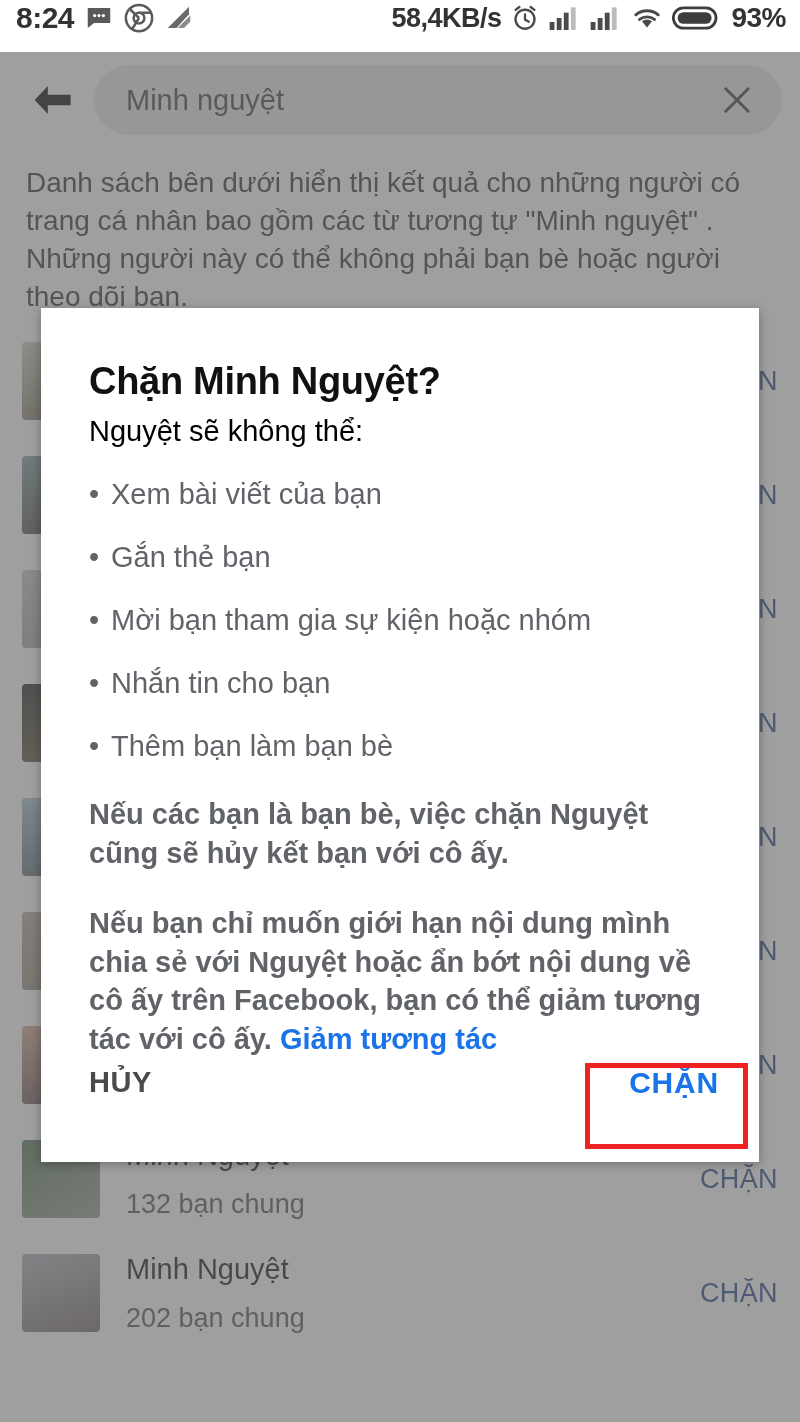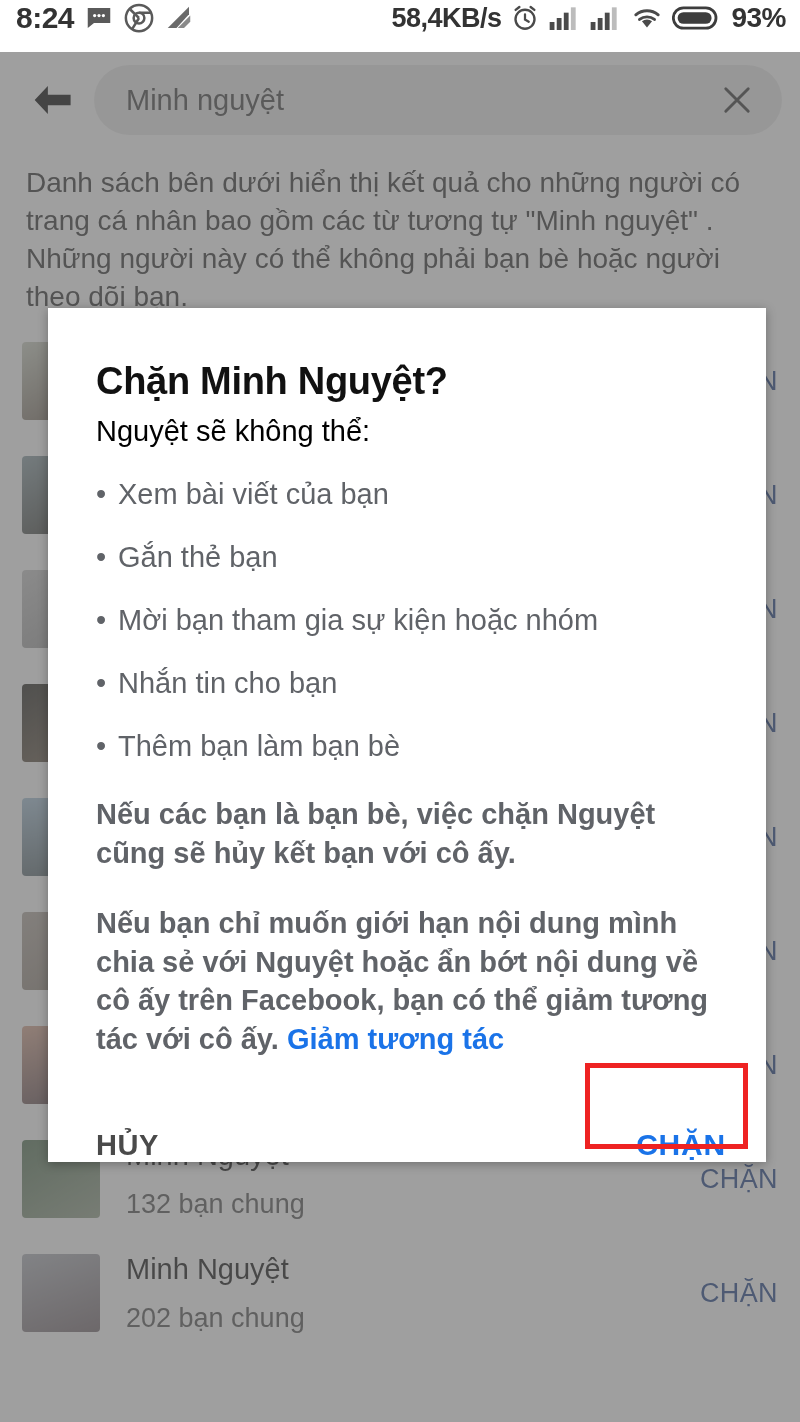--- a/index.html
+++ b/index.html
@@ -122,21 +122,21 @@
   
   #scrim {
     position: absolute; top: 52px; left: 0;
     width: 800px; height: 1370px;
     background: rgba(100,100,100,0.62);
   }
 
   
   #block-dialog {
     position: absolute;
-    left: 48px; top: 308px;
+    left: 41px; top: 308px;
     width: 718px; height: 854px;
     background: #ffffff;
     box-shadow: 0 2px 10px rgba(0,0,0,0.30);
     padding: 0;
     overflow: hidden;
   }
   #dialog-title {
     font-size: 38px; font-weight: bold; color: #111111;
     padding: 52px 48px 0 48px;
     letter-spacing: -0.3px;
@@ -156,21 +156,21 @@
     font-size: 29px; color: #606368;
     line-height: 1.33;
     margin-top: 32px;
     font-weight: bold;
   }
   .dialog-link { color: #1a73e8; }
   #dialog-actions {
     position: absolute;
     left: 0; bottom: 0;
     width: 718px; height: 96px;
-    display: flex; align-items: flex-end;
+    display: flex; align-items: flex-start;
     padding: 0 24px 0 48px;
   }
   #cancel-button {
     font-size: 29px; font-weight: bold; color: #4a4a4a;
     letter-spacing: 0.5px;
   }
   #confirm-button {
     margin-left: auto;
     font-size: 30px; font-weight: bold; color: #1a73e8;
     letter-spacing: 0.8px;

